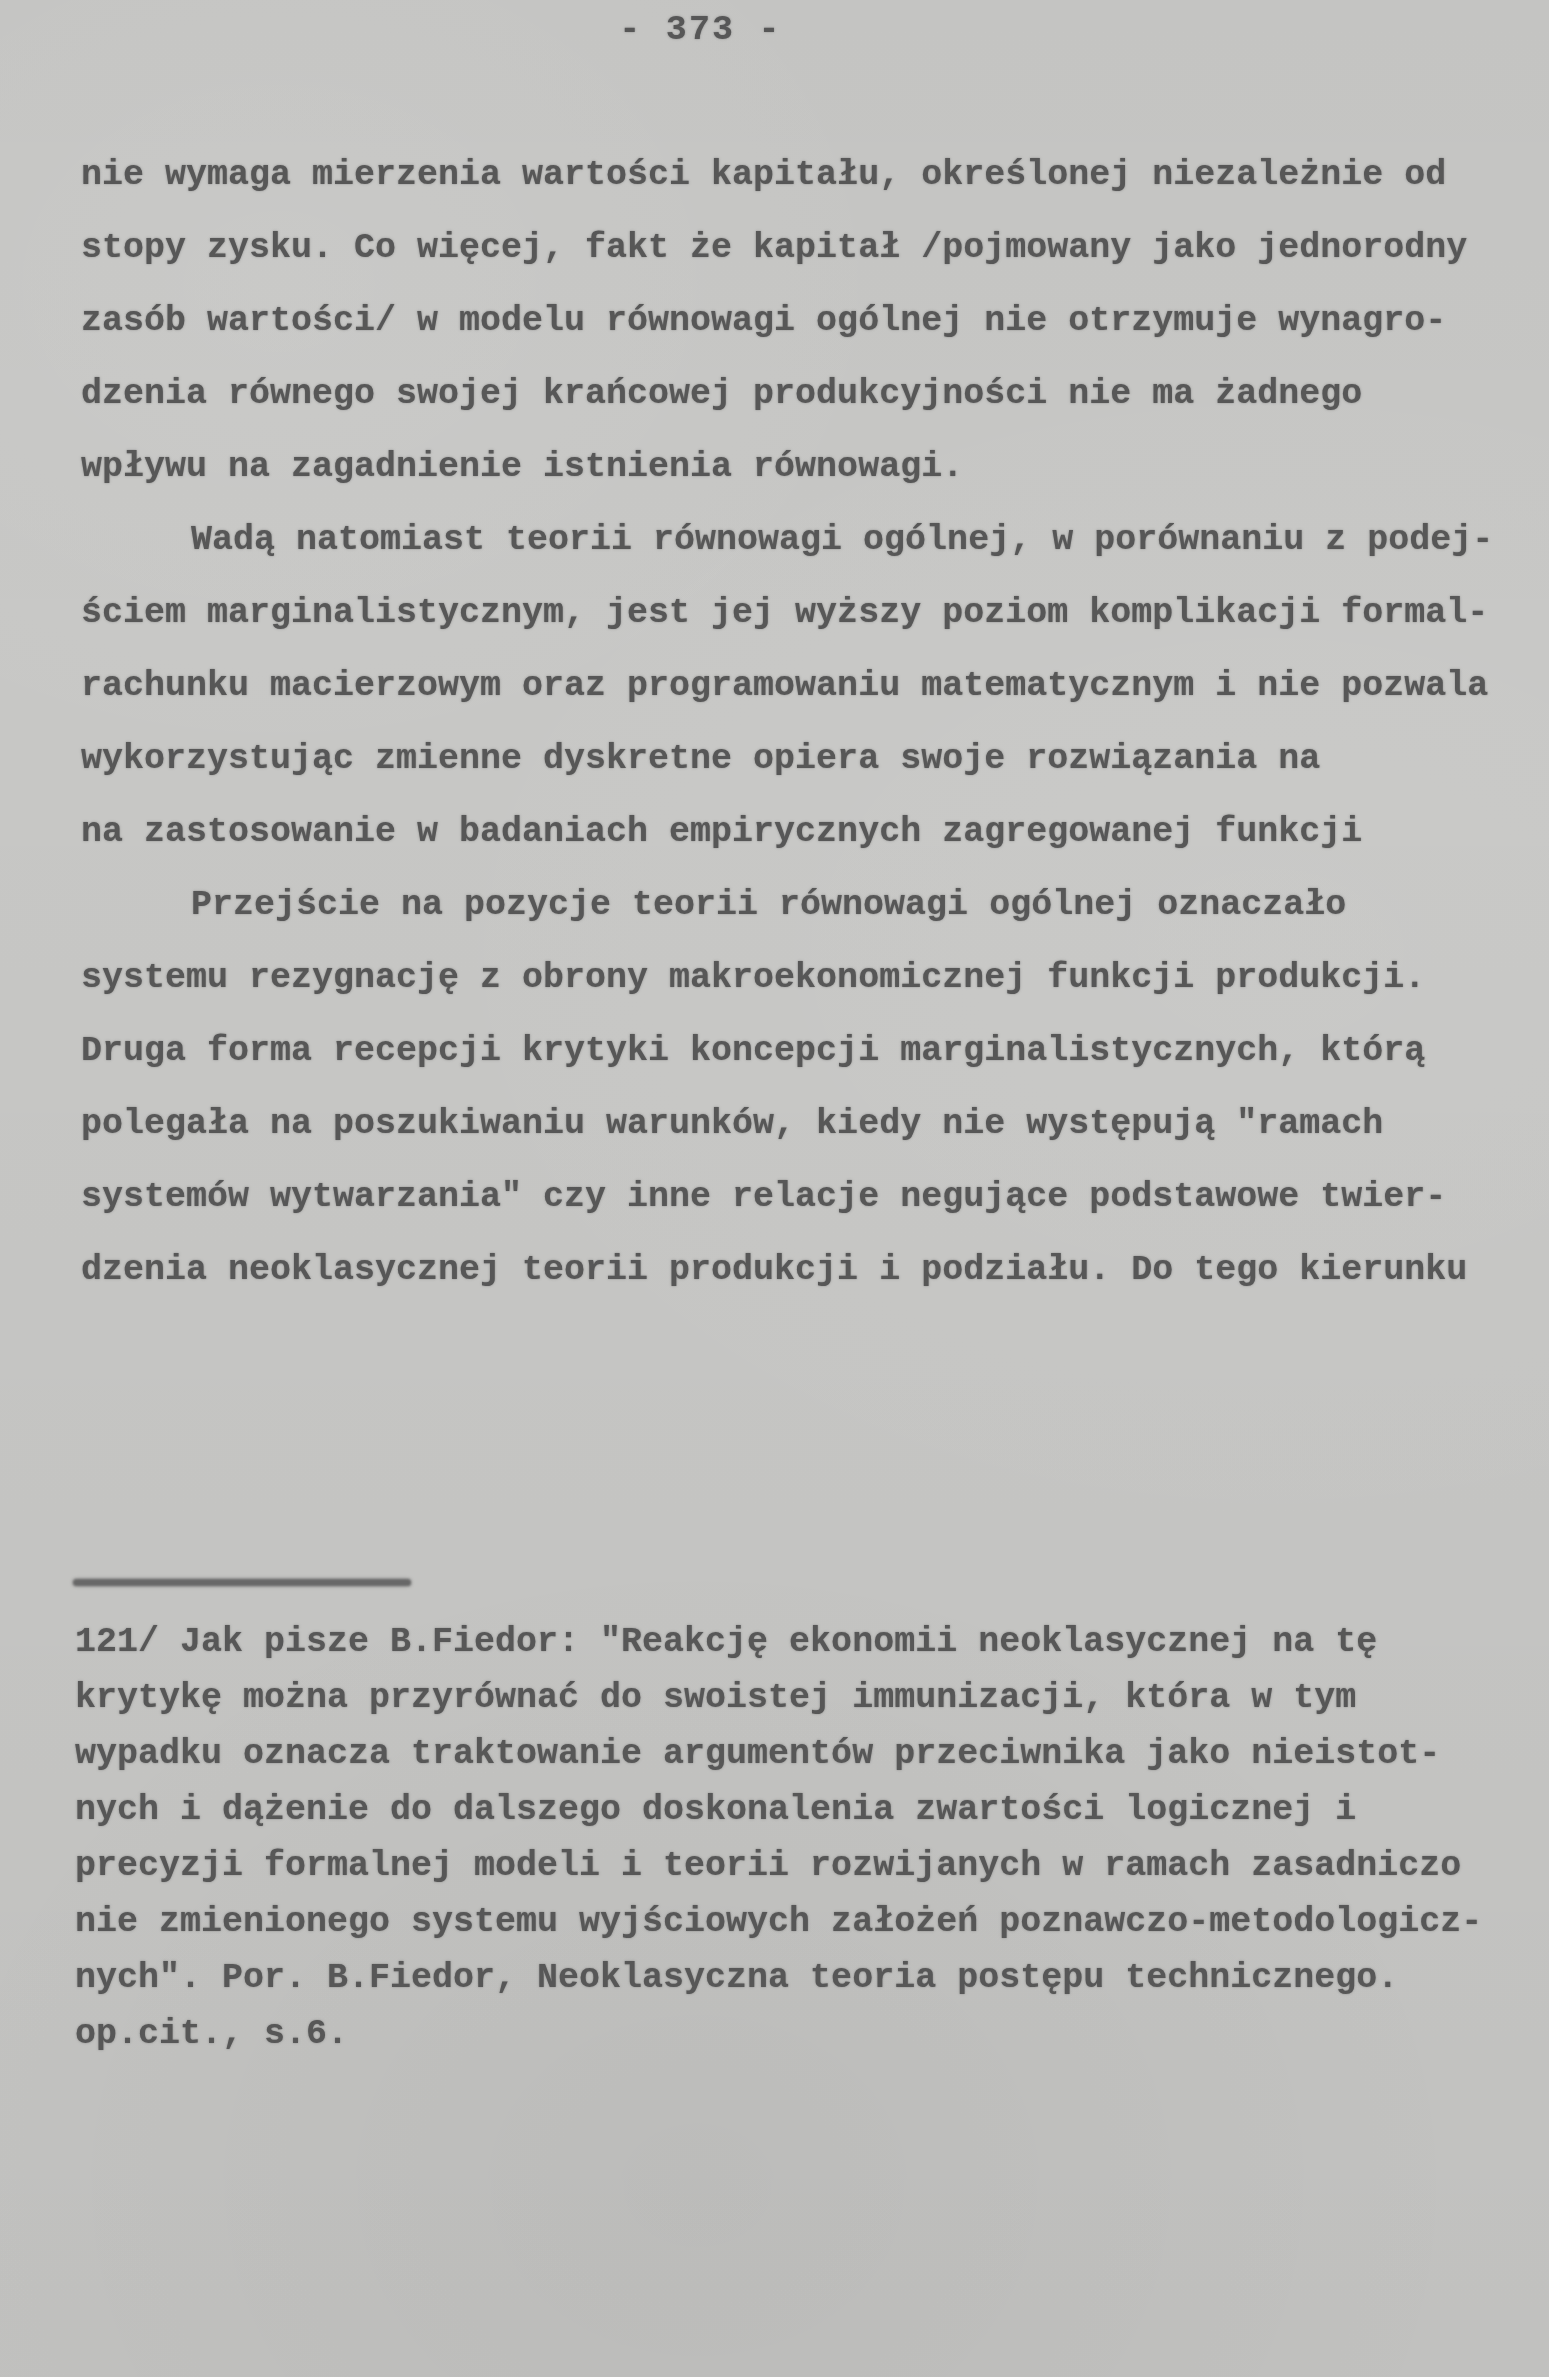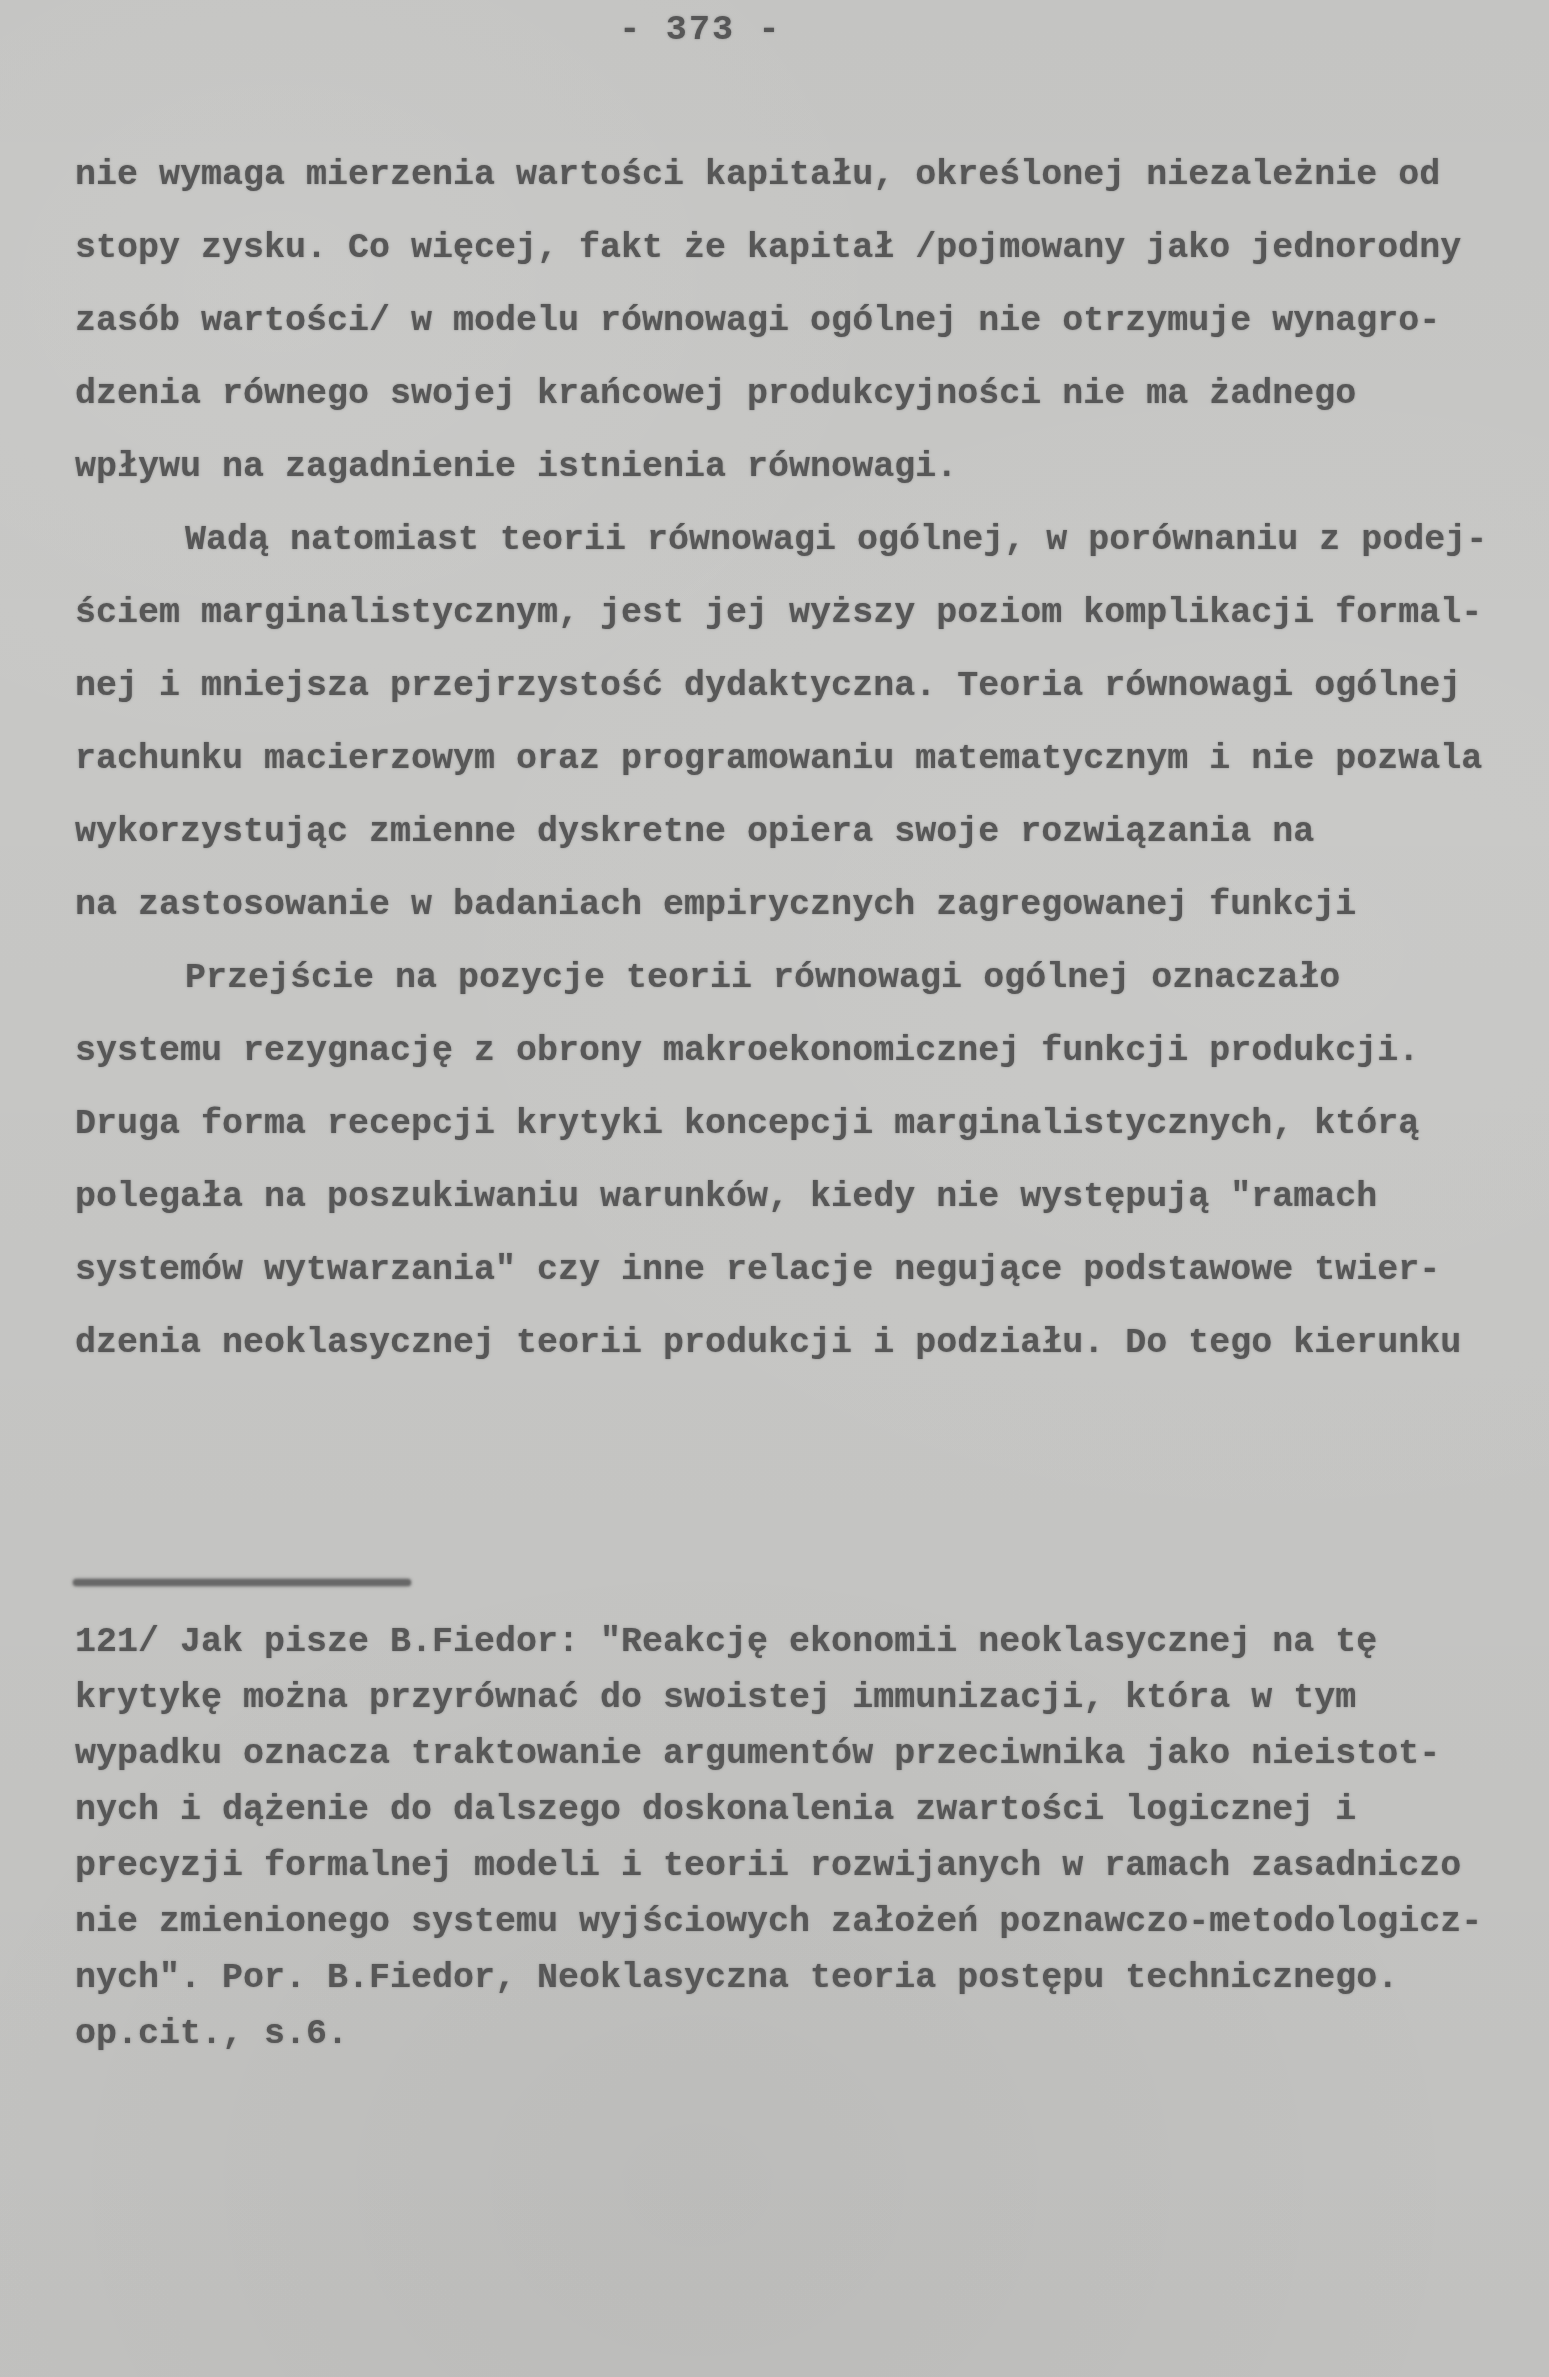--- a/index.html
+++ b/index.html
@@ -40,20 +40,21 @@
     position: absolute;
     top: 139px;
     left: 75px;
     width: 1474px;
     font-size: 35px;
     line-height: 73px;
   }
   .line {
     white-space: pre;
     height: 73px;
+    margin-left: 6px;
   }
   .line.indent { text-indent: 110px; }
   .sup {
     font-size: 0.8em;
     position: relative;
     top: -0.55em;
   }
   .footnote-separator {
     position: absolute;
     top: 1579px;
@@ -88,21 +89,20 @@
       <div>
         <div class="line"><span>nie wymaga mierzenia wartości kapitału, określonej niezależnie od</span></div>
         <div class="line"><span>stopy zysku. Co więcej, fakt że kapitał /pojmowany jako jednorodny</span></div>
         <div class="line"><span>zasób wartości/ w modelu równowagi ogólnej nie otrzymuje wynagro-</span></div>
         <div class="line"><span>dzenia równego swojej krańcowej produkcyjności nie ma żadnego</span></div>
         <div class="line"><span>wpływu na zagadnienie istnienia równowagi.</span></div>
       </div>
       <div>
         <div class="line indent"><span>Wadą natomiast teorii równowagi ogólnej, w porównaniu z podej-</span></div>
         <div class="line"><span>ściem marginalistycznym, jest jej wyższy poziom komplikacji formal-</span></div>
-        <div class="line"><span>nej i mniejsza przejrzystość dydaktyczna. Teoria równowagi ogólnej</span></div>
         <div class="line"><span>rachunku macierzowym oraz programowaniu matematycznym i nie pozwala</span></div>
         <div class="line"><span>wykorzystując zmienne dyskretne opiera swoje rozwiązania na</span></div>
         <div class="line"><span>na zastosowanie w badaniach empirycznych zagregowanej funkcji</span></div>
       </div>
       <div>
         <div class="line indent"><span>Przejście na pozycje teorii równowagi ogólnej oznaczało</span></div>
         <div class="line"><span>systemu rezygnację z obrony makroekonomicznej funkcji produkcji.</span></div>
         <div class="line"><span>Druga forma recepcji krytyki koncepcji marginalistycznych, którą</span></div>
         <div class="line"><span>polegała na poszukiwaniu warunków, kiedy nie występują "ramach</span></div>
         <div class="line"><span>systemów wytwarzania" czy inne relacje negujące podstawowe twier-</span></div>

